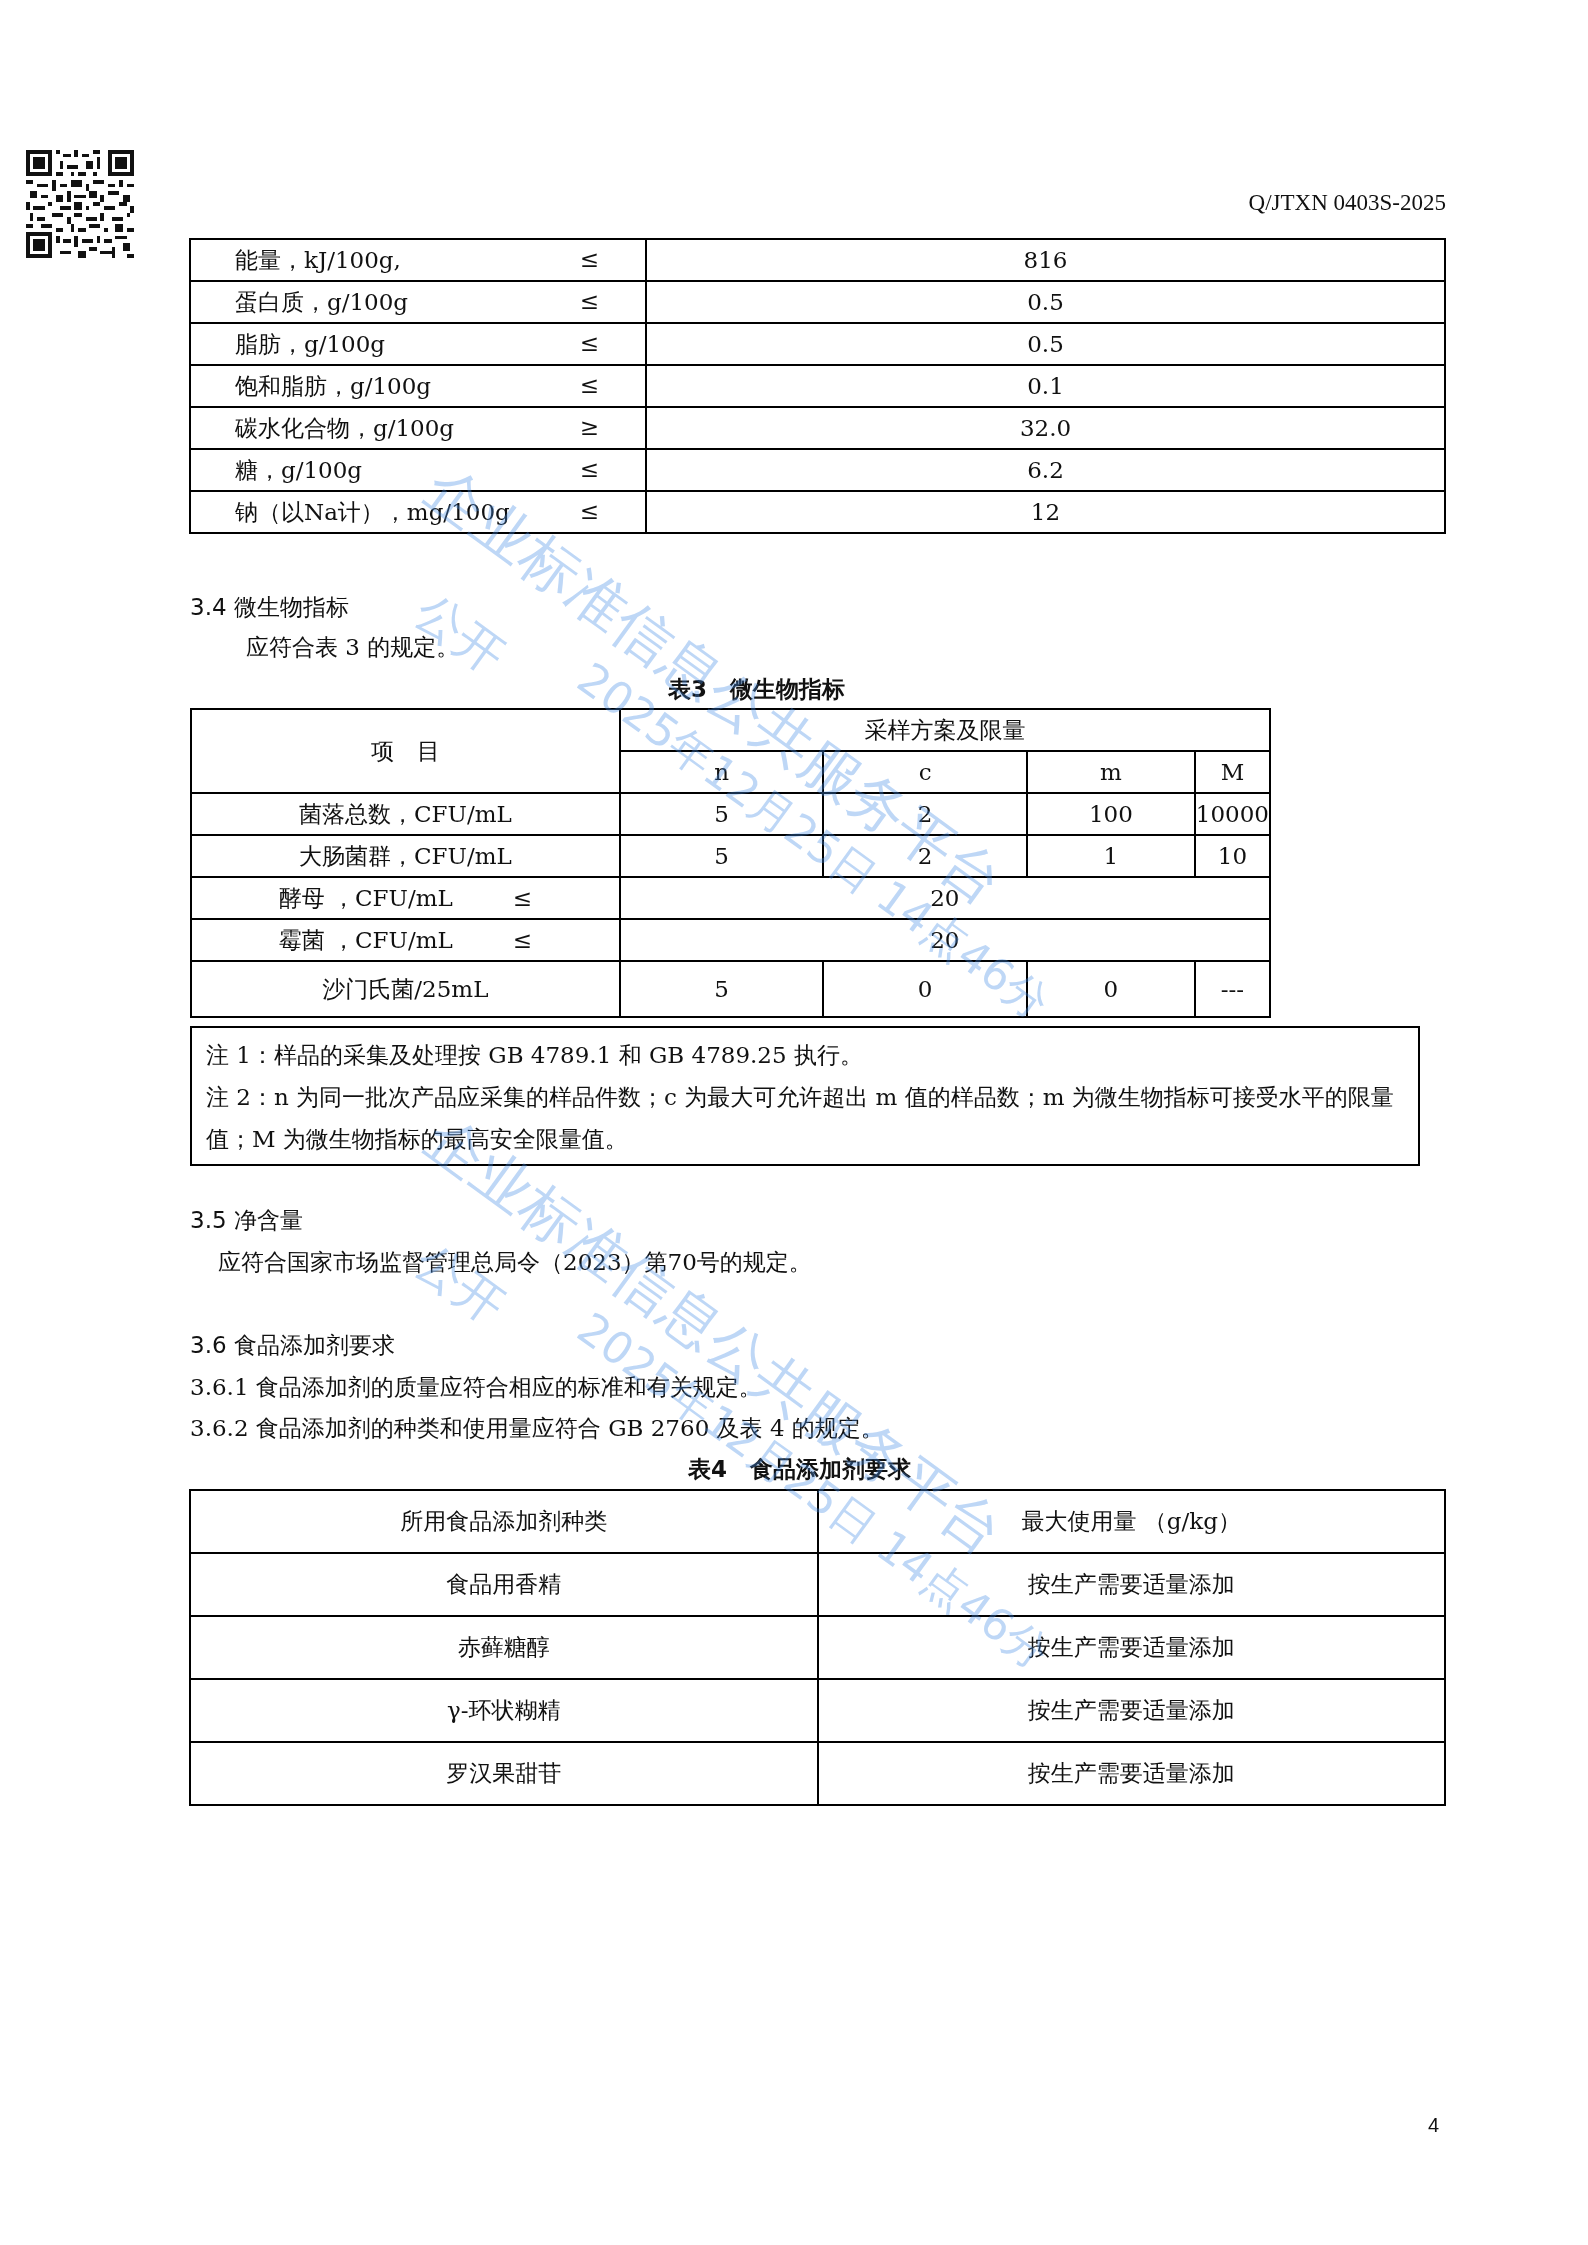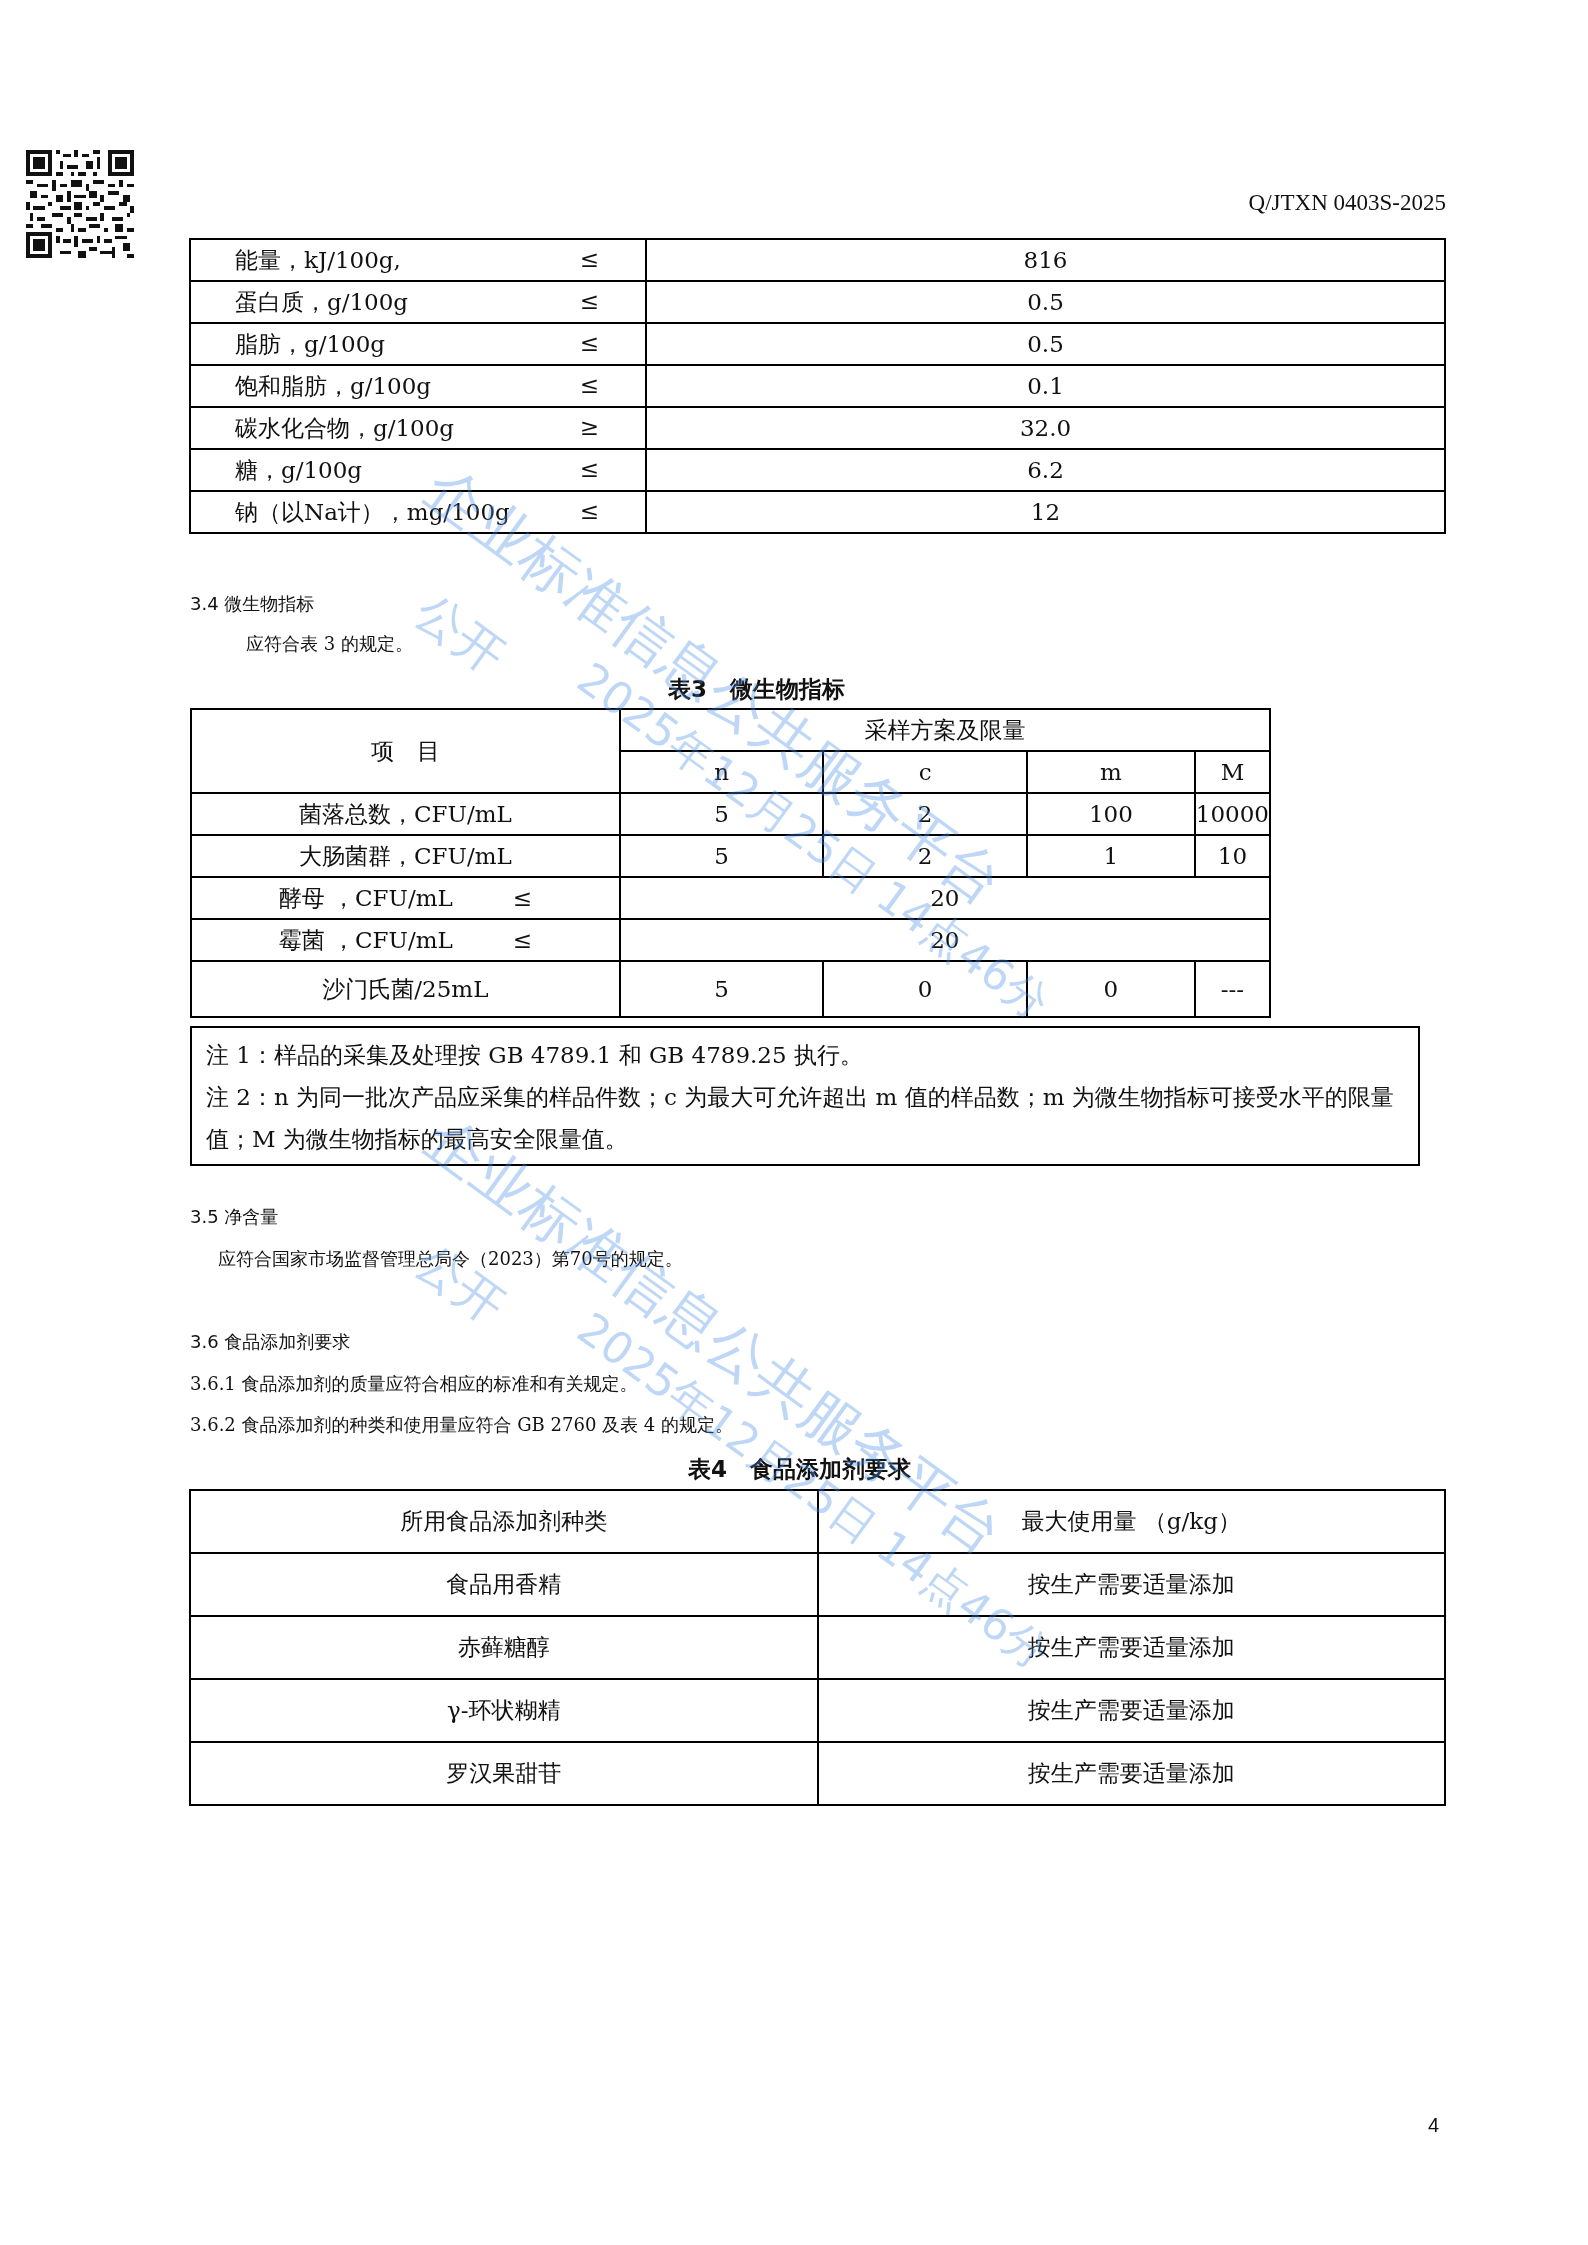--- a/index.html
+++ b/index.html
@@ -11,21 +11,21 @@
   .docno { position:absolute; right:142px; top:190px; font-size:23px;
            font-family:"Liberation Serif",serif; }
   table { border-collapse:collapse; position:absolute; }
   td { border:2.5px solid #000; padding:0; font-size:23px; }
   .t1 { left:189px; top:238px; width:1257px; }
   .t1 td { height:40px;border-radius:17px; }
   .t1 .lab { width:410px; padding-left:44px; position:relative; }
   .t1 .lab .op { position:absolute; right:46px; top:6px; }
   .t1 .val { text-align:center; }
   .h-sans { font-family:"DejaVu Sans","Liberation Sans",sans-serif; }
-  .sec { position:absolute; font-size:18px; }
+  .sec { position:absolute; font-size:23px; }
   .t3 { left:190px; top:708px; width:1081px; }
   .t3 td { text-align:center; height:40px; }
   .t3 .item { width:438px; }
   .t3 .op { display:inline-block; margin-left:60px; }
   .notes { position:absolute; left:190px; top:1026px; width:1230px;
            border:2.5px solid #000; padding:6px 10px 4px 14px; font-size:23px;
            line-height:42px; box-sizing:border-box; }
   .t4 { left:189px; top:1489px; width:1257px; }
   .t4 td { text-align:center; height:61px; width:50%;border-radius:13px; }
   .caption { position:absolute; font-family:"DejaVu Sans","Liberation Sans",sans-serif;

